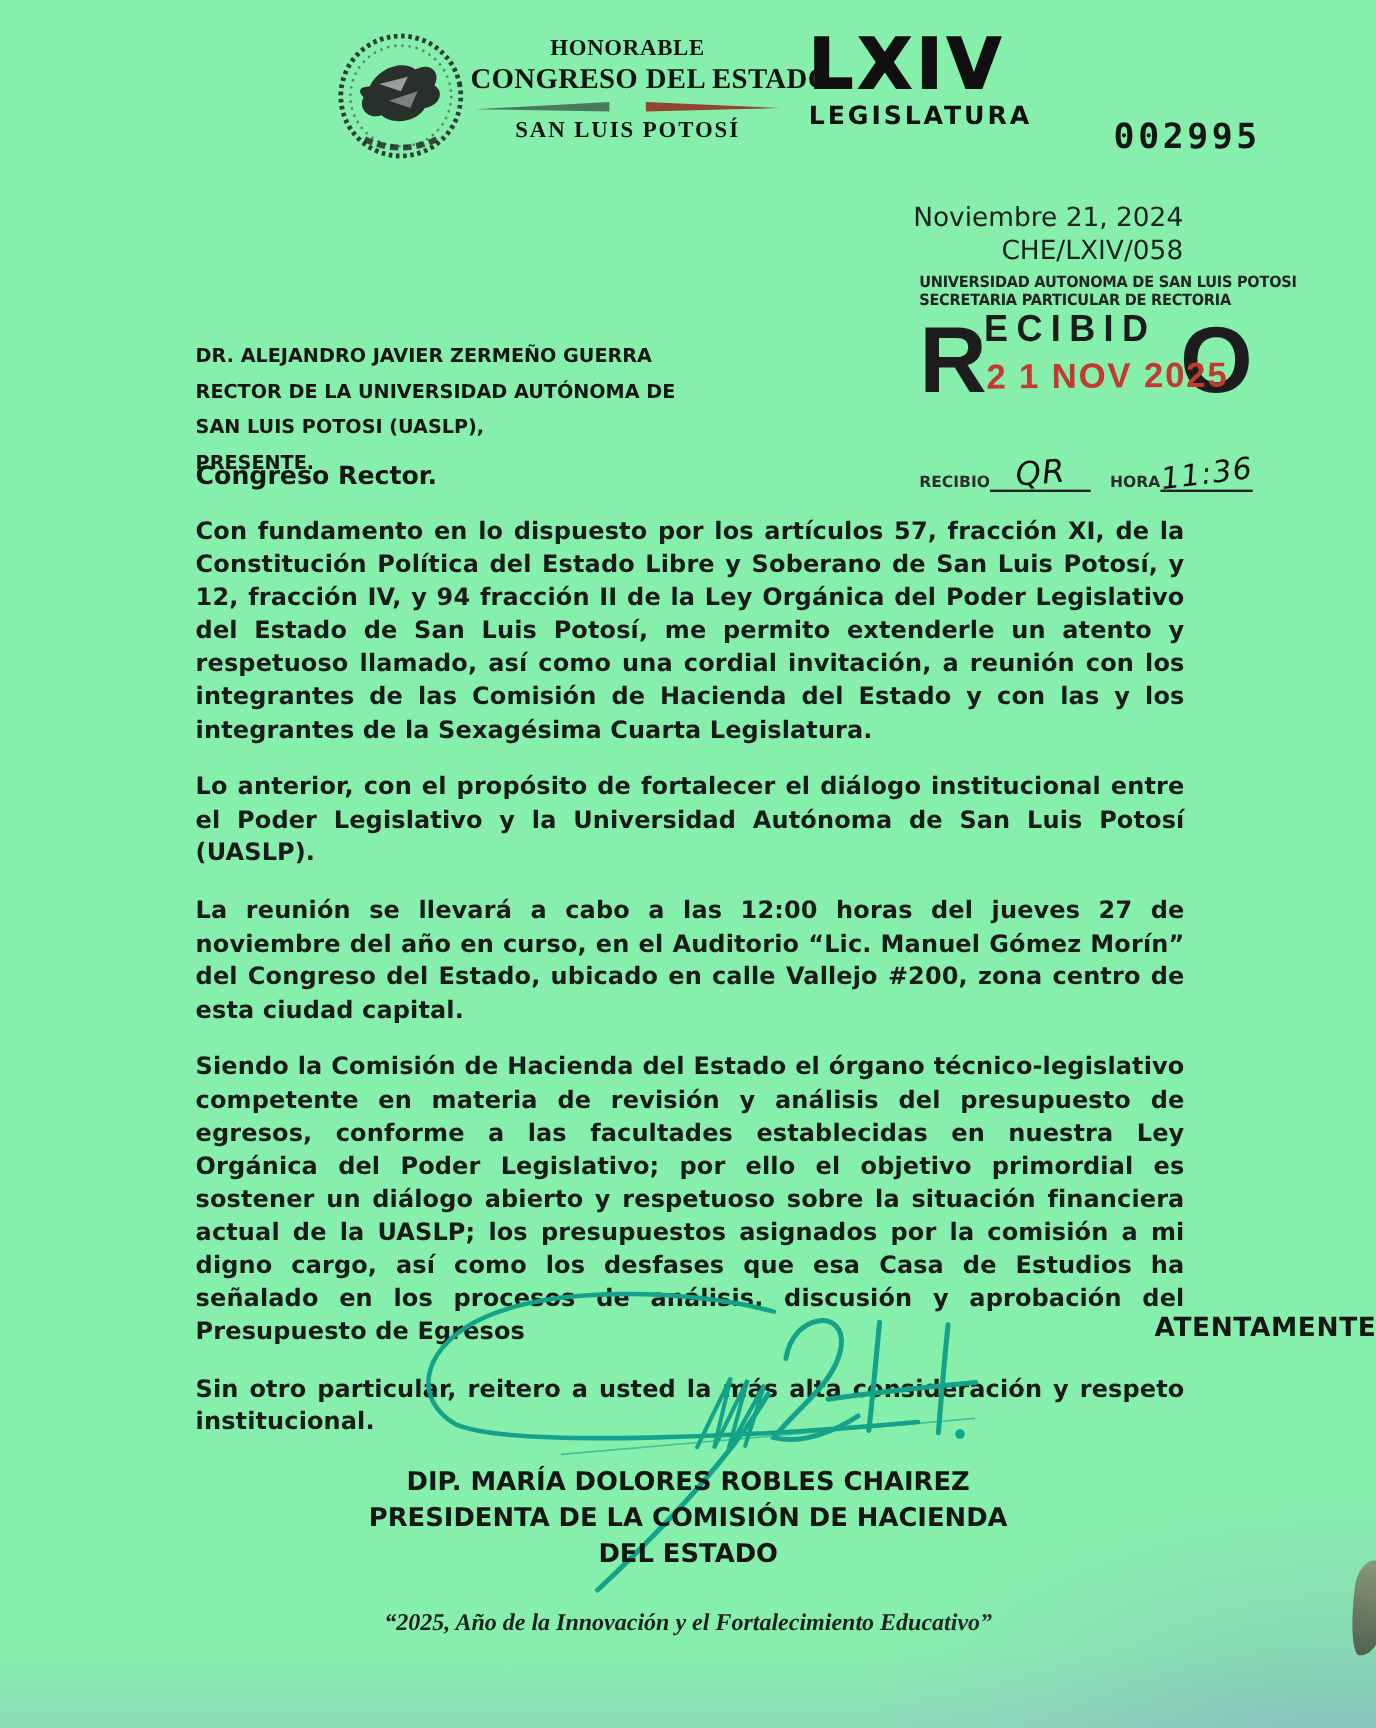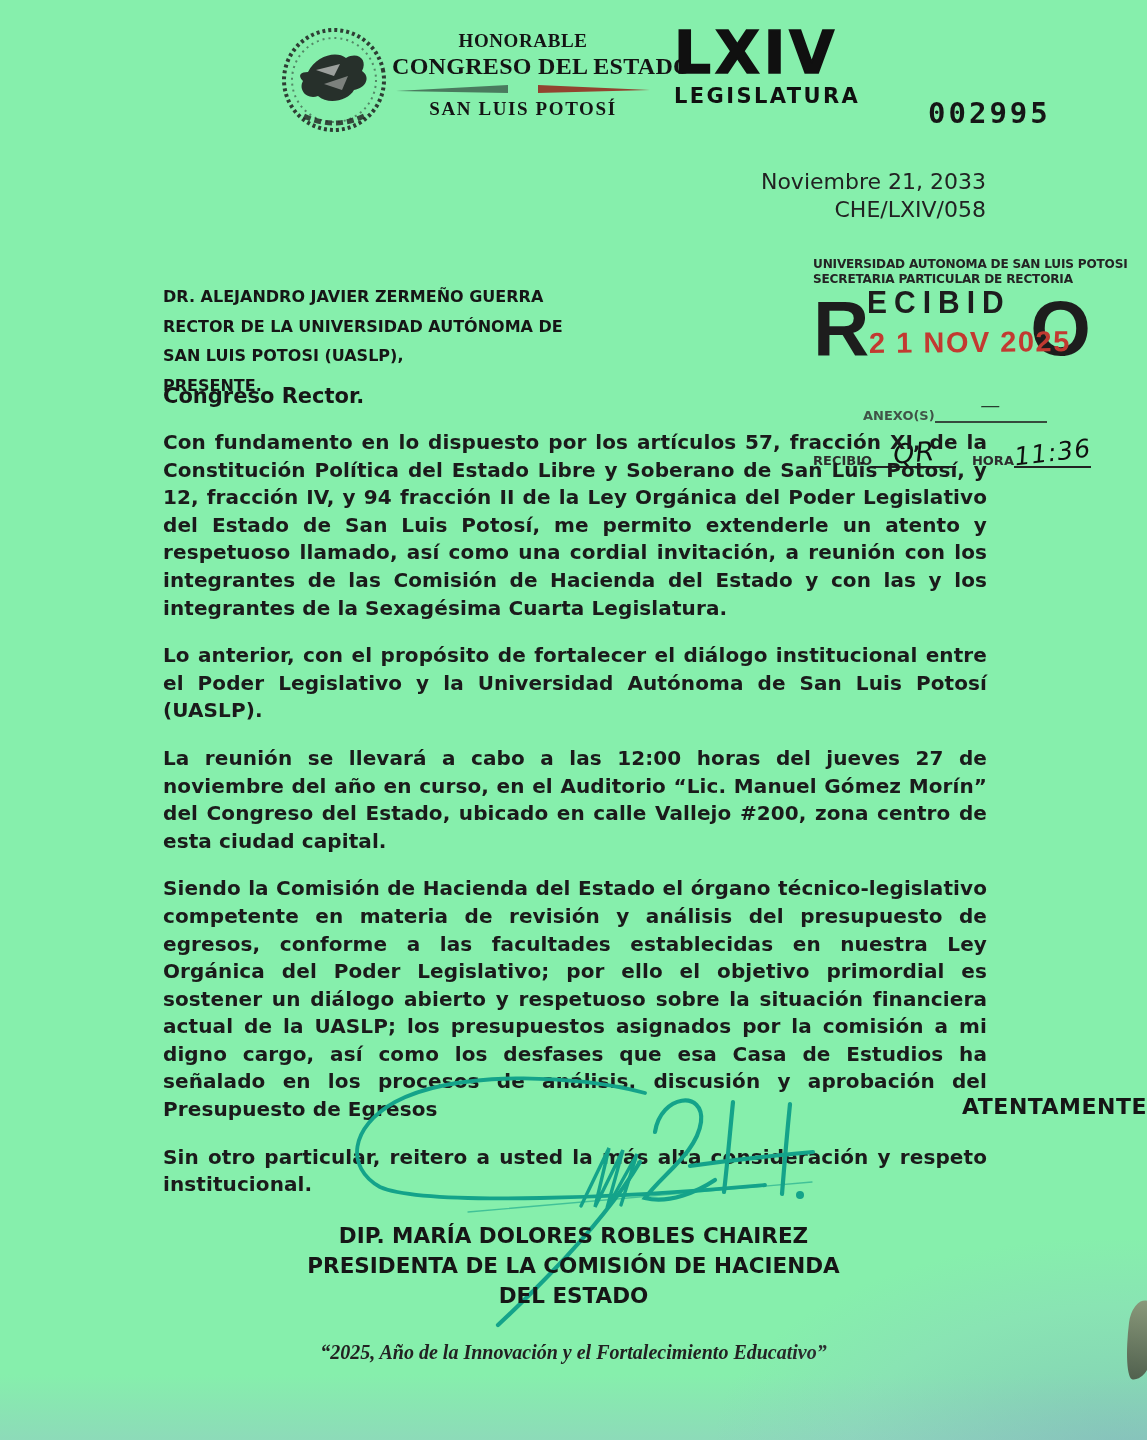--- a/index.html
+++ b/index.html
@@ -22,21 +22,21 @@
   
   .date-block{position:absolute;left:660px;top:168px;width:326px;text-align:right;font-size:22px;line-height:28px;color:#222;}
   
   .recipient{position:absolute;left:163px;top:254px;font-weight:700;font-size:16px;line-height:29.5px;color:#161616;margin-top:28px;}
   .salutation{position:absolute;left:163px;top:384px;font-weight:700;font-size:21px;color:#161616;}
   
   .body-text{position:absolute;left:163px;top:429px;width:824px;font-size:20px;line-height:27.6px;
              text-align:justify;letter-spacing:.1px;color:#1b1b1b;font-weight:bold;}
   .body-text p{margin:0 0 20px 0;}
   
-  .stamp{position:absolute;left:766px;top:256px;width:278px;color:#1d1d1d;margin-left:47px;}
+  .stamp{position:absolute;left:766px;top:228px;width:278px;color:#1d1d1d;}
   .stamp .org{font-size:13px;font-weight:700;line-height:15px;letter-spacing:-.2px;
               transform:scaleX(.93);transform-origin:left;white-space:nowrap;color:#242424;}
   .stamp .art{position:relative;height:104px;margin-top:3px;font-family:"Liberation Sans",sans-serif;}
   .stamp .bigR{position:absolute;left:0;top:0;font-weight:700;font-size:78px;line-height:78px;}
   .stamp .mid{position:absolute;left:54px;top:-3px;font-weight:700;font-size:30px;letter-spacing:7px;transform:scaleY(1.05);}
   .stamp .bigO{position:absolute;right:0;top:0;font-weight:700;font-size:78px;line-height:78px;}
   .stamp .reddate{position:absolute;left:56px;top:37px;font-weight:700;font-size:29px;letter-spacing:1.5px;
                   white-space:nowrap;transform:rotate(-.5deg);}
   .stamp .form-line{display:flex;align-items:flex-end;font-size:13px;font-weight:700;color:#2e2e2e;}
   .stamp .anexo{margin-top:4px;padding-left:50px;opacity:.8;}
@@ -95,45 +95,39 @@
   </div>
 
   <div class="lxiv-block">
     <div class="lxiv">LXIV</div>
     <div class="legis">LEGISLATURA</div>
   </div>
 
   <div class="folio">002995</div>
 
   <div class="date-block">
-    <div>Noviembre 21, 2033</div>
+    <div>Noviembre 21, 2024</div>
     <div>CHE/LXIV/058</div>
   </div>
 
   <div class="recipient">
     <div>DR. ALEJANDRO JAVIER ZERMEÑO GUERRA</div>
     <div>RECTOR DE LA UNIVERSIDAD AUTÓNOMA DE</div>
     <div>SAN LUIS POTOSI (UASLP),</div>
     <div>PRESENTE.</div>
   </div>
 
   <div class="stamp">
     <div class="org">UNIVERSIDAD AUTONOMA DE SAN LUIS POTOSI</div>
     <div class="org">SECRETARIA PARTICULAR DE RECTORIA</div>
     <div class="art">
       <span class="bigR">R</span>
       <span class="mid">ECIBID</span>
       <span class="bigO">O</span>
       <span class="reddate" style="color:#c23a31">2 1 NOV 2025</span>
-    </div>
-    <div class="form-line anexo">
-      <span>ANEXO(S)</span>
-      <span class="blank" style="width:112px;">
-        <span class="hand" style="font-size:20px;transform:translateY(-4px);">—</span>
-      </span>
     </div>
     <div class="form-line recibio">
       <span>RECIBIO</span>
       <span class="blank" style="width:104px;">
         <span class="hand" style="font-size:27px;transform:rotate(-5deg) translateY(2px);">QR</span>
       </span>
       <span style="margin-left:16px;text-align:center;">HORA</span>
       <span class="blank" style="width:92px;">
         <span class="hand" style="font-size:25px;transform:rotate(-7deg) translateY(1px);">11:36</span>
       </span>

